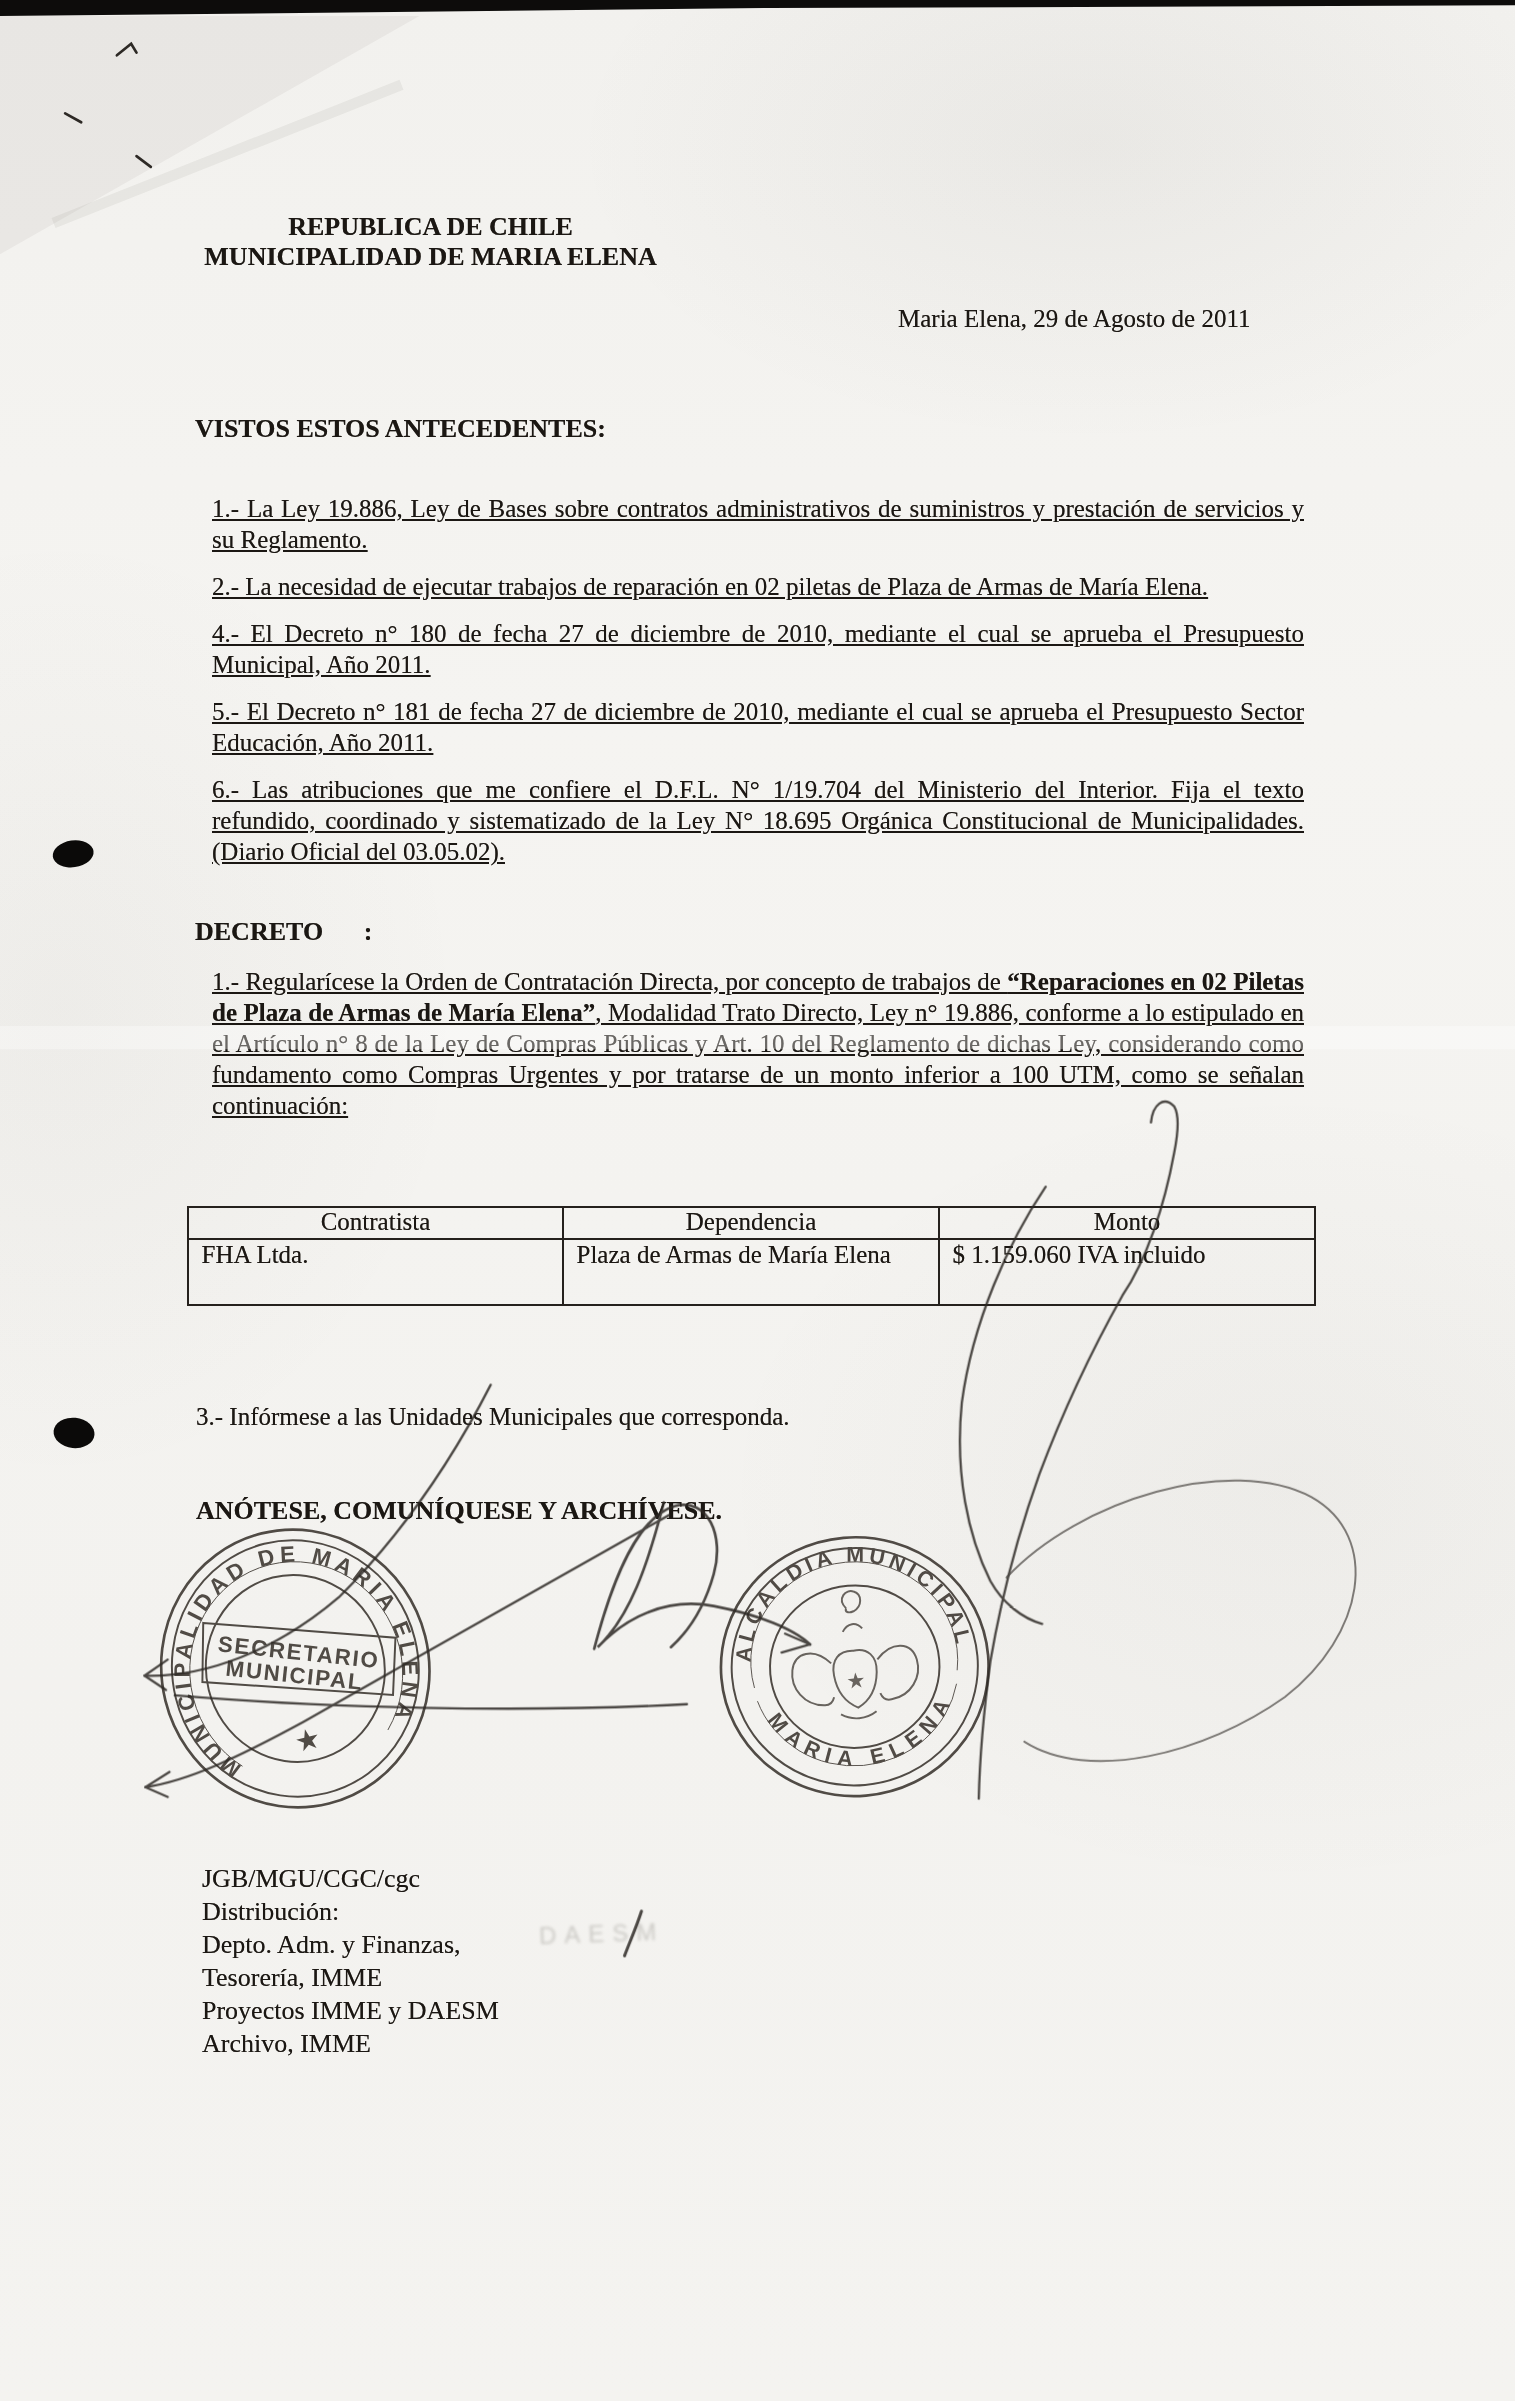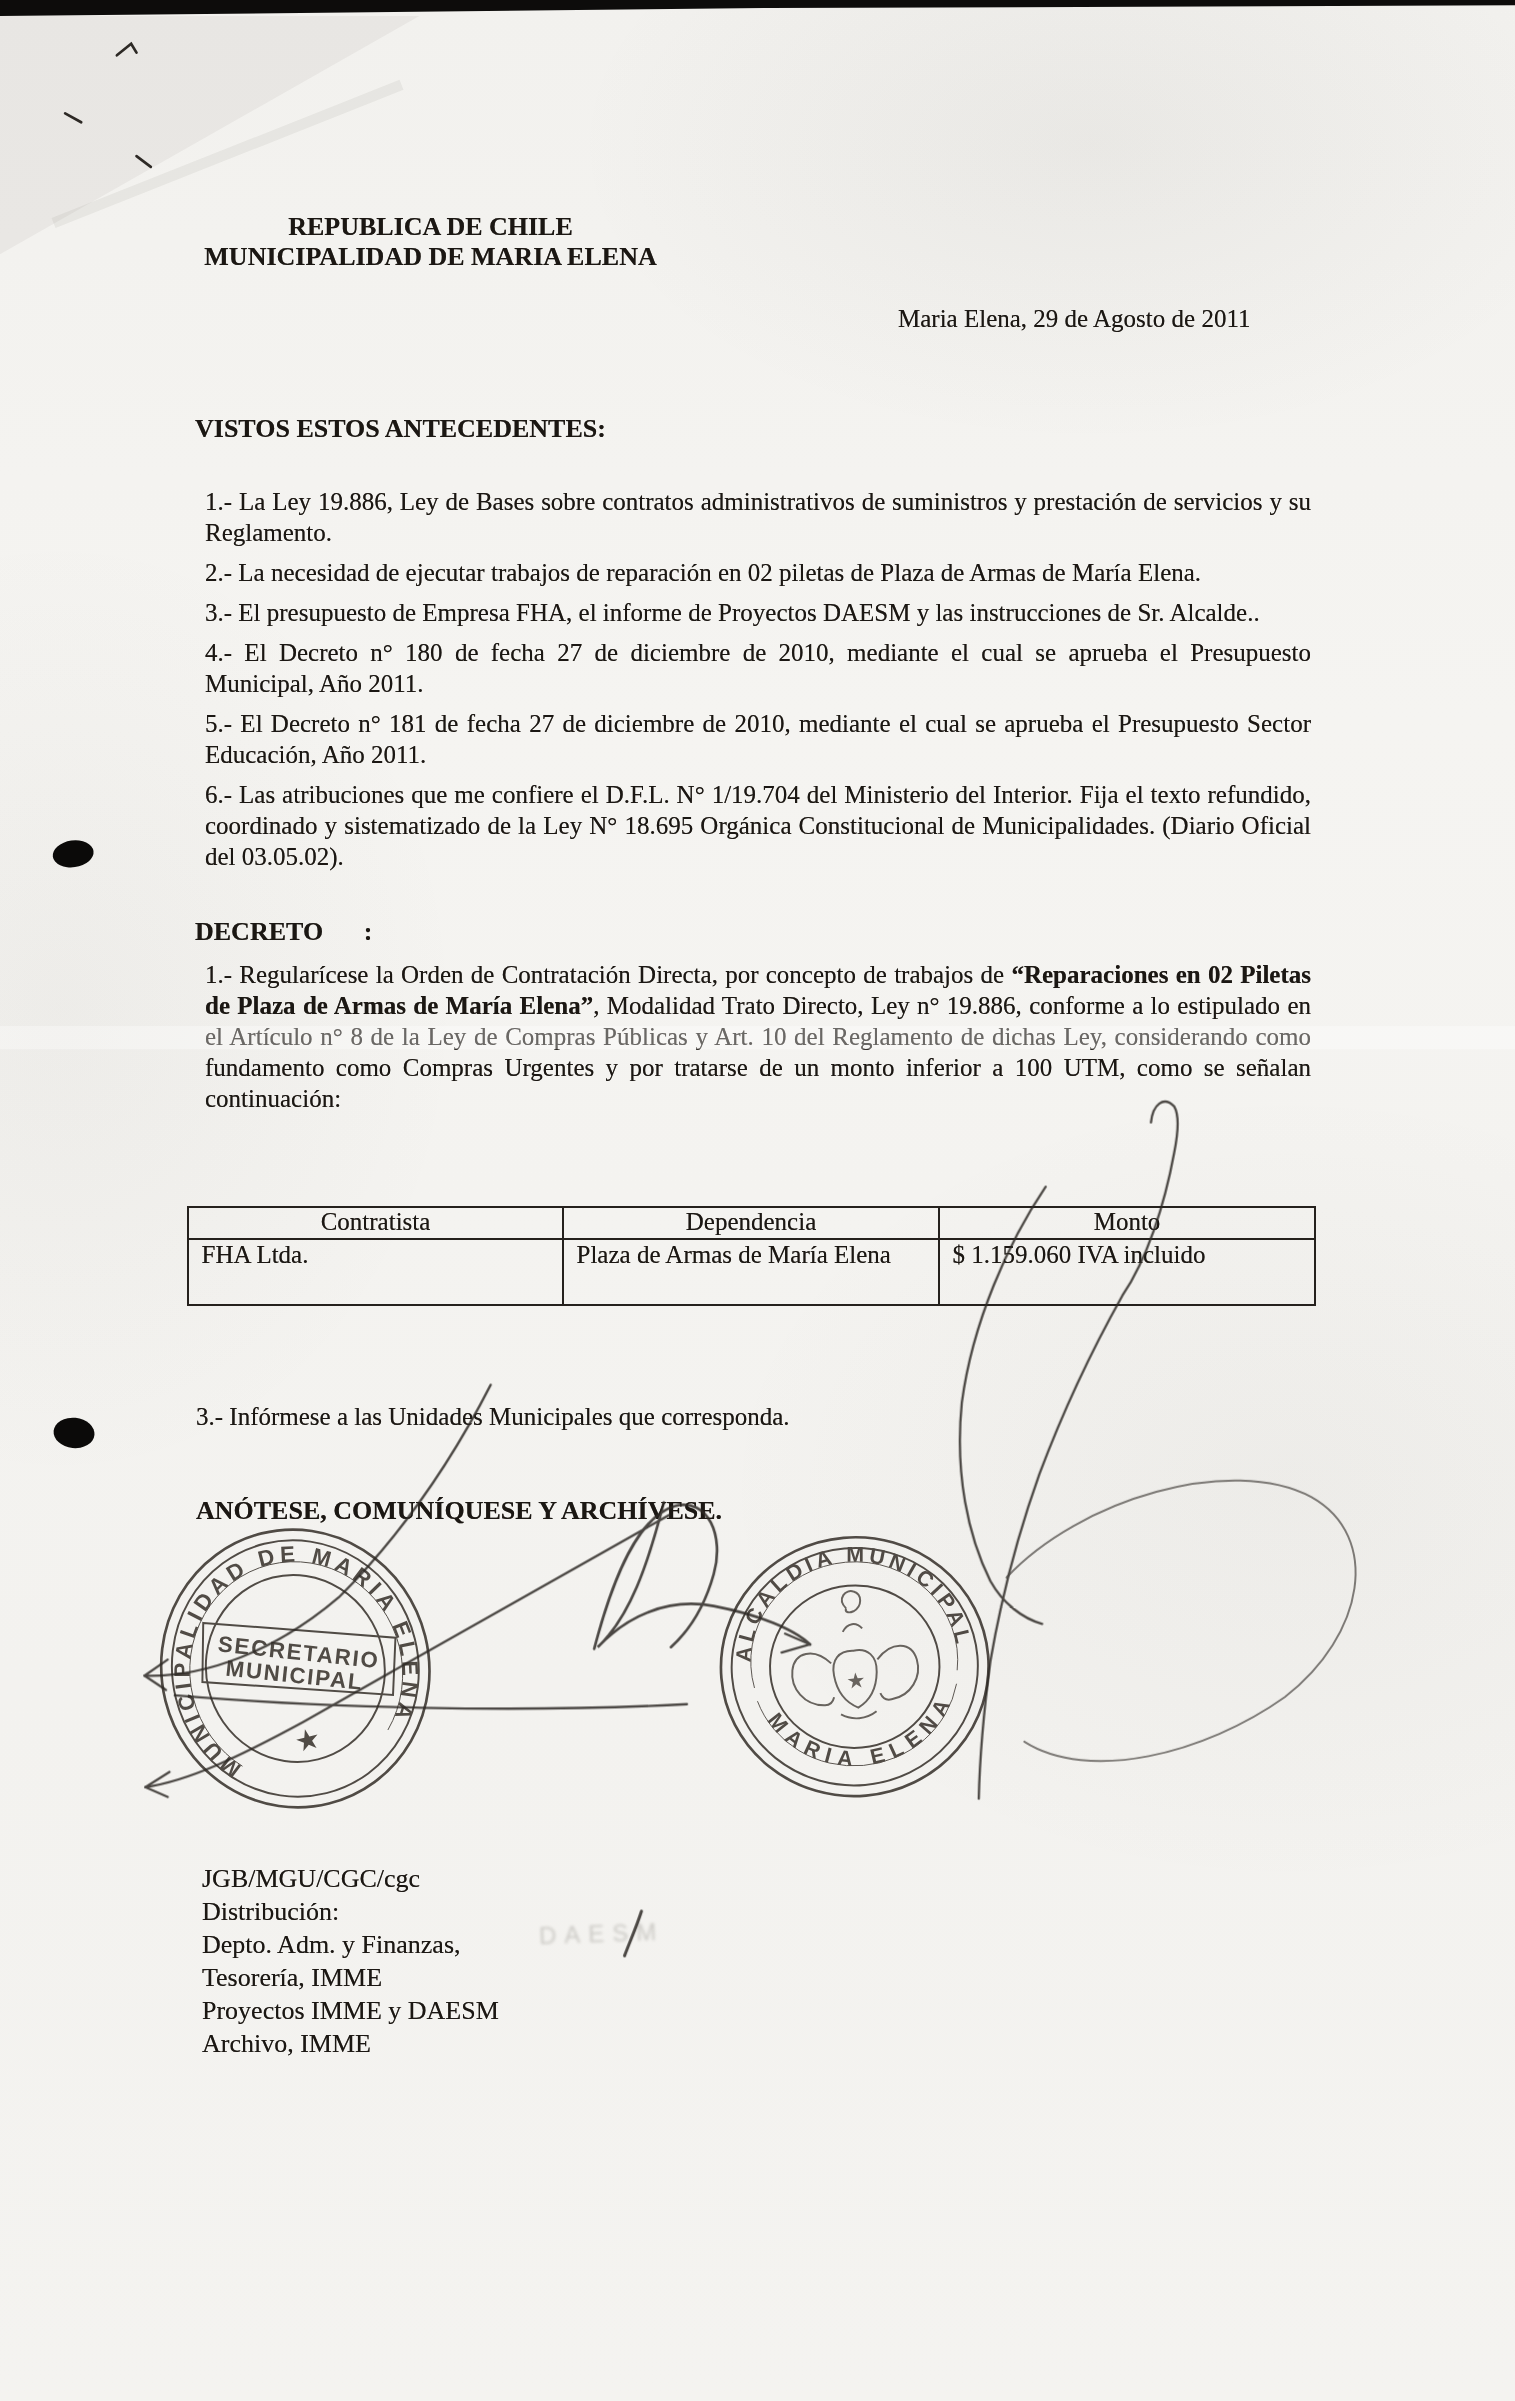--- a/index.html
+++ b/index.html
@@ -7,21 +7,21 @@
     position:relative;width:1515px;height:2401px;overflow:hidden;
     font-family:"Liberation Serif","DejaVu Serif",serif;color:#1b1713;
     background:
       radial-gradient(ellipse 803px 464px at 72% 6%, rgba(60,55,45,0.05), transparent 65%),
       radial-gradient(ellipse 678px 803px at 4% 42%, rgba(60,55,45,0.04), transparent 60%),
       radial-gradient(ellipse 892px 625px at 85% 62%, rgba(60,55,45,0.035), transparent 65%),
       linear-gradient(180deg,#f2f1ee 0%,#f5f4f1 30%,#f3f2ef 70%,#f4f3f0 100%);
   }
   .abs{position:absolute;}
   .body-text{font-size:25px;line-height:31px;text-align:justify;}
-  .body-text p{margin:9px;}
+  .body-text p{margin:16px;text-decoration:underline;}
   .shadowed{text-shadow:0 0 0.6px rgba(25,18,10,0.6);}
   b,.bold{font-weight:bold;}
   .hdr{font-size:26px;font-weight:bold;line-height:30px;text-align:center;}
   .decree-label{font-size:26px;font-weight:bold;}
   .decree-num{font-size:30px;font-weight:bold;margin-left:19.6px;letter-spacing:0.9px;}
   .section-title{font-size:26px;font-weight:bold;}
   table.monto{border-collapse:collapse;table-layout:fixed;width:1126px;background:transparent;}
   table.monto th,table.monto td{
     border:2.1px solid #25211d;font-size:25px;font-weight:normal;
     padding:0.9px 12.5px 5.4px 12.5px;vertical-align:top;
@@ -49,21 +49,20 @@
   </div>
 
   <div class="abs shadowed" style="left:898px;top:305px;font-size:25px;">Maria Elena, 29 de Agosto de 2011</div>
 
 
   <div class="abs section-title shadowed" style="left:195px;top:414px;">VISTOS ESTOS ANTECEDENTES:</div>
 
   <div class="abs body-text shadowed" style="left:196px;top:477px;width:1124px;">
     <p>1.- La Ley 19.886, Ley de Bases sobre contratos administrativos de suministros y prestación de servicios y su Reglamento.</p>
     <p>2.- La necesidad de ejecutar trabajos de reparación en 02 piletas de Plaza de Armas de María Elena.</p>
-    <p>3.- El presupuesto de Empresa FHA, el informe de Proyectos DAESM y las instrucciones de Sr. Alcalde..</p>
     <p>4.- El Decreto n° 180 de fecha 27 de diciembre de 2010, mediante el cual se aprueba el Presupuesto Municipal, Año 2011.</p>
     <p>5.- El Decreto n° 181 de fecha 27 de diciembre de 2010, mediante el cual se aprueba el Presupuesto Sector Educación, Año 2011.</p>
     <p>6.- Las atribuciones que me confiere el D.F.L. N° 1/19.704 del Ministerio del Interior. Fija el texto refundido, coordinado y sistematizado de la Ley N° 18.695 Orgánica Constitucional de Municipalidades. (Diario Oficial del 03.05.02).</p>
   </div>
 
   <div class="abs shadowed" style="left:195px;top:917px;">
     <span class="section-title">DECRETO</span>
     <span class="section-title" style="margin-left:37px;">:</span>
   </div>
 

